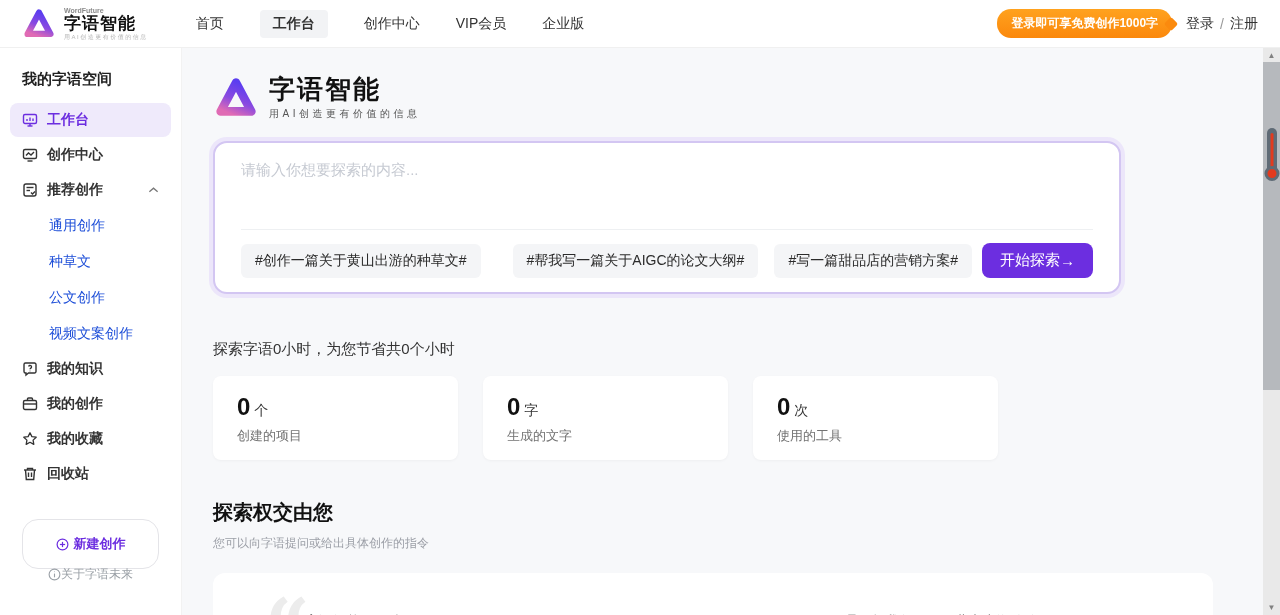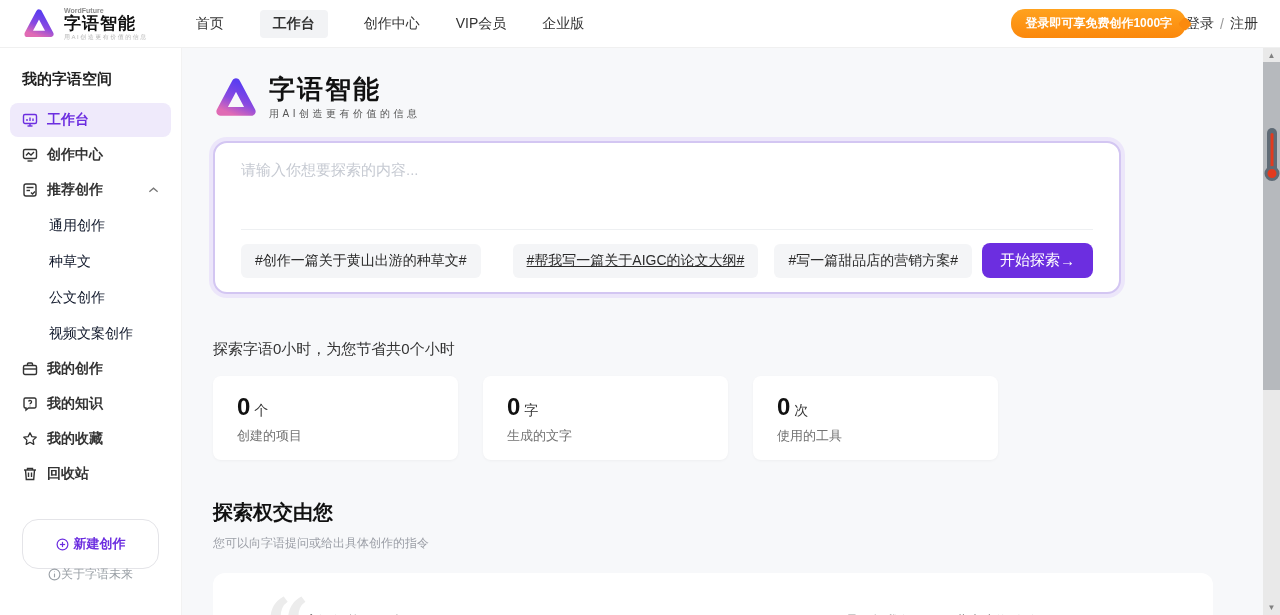--- a/index.html
+++ b/index.html
@@ -15,21 +15,21 @@
     display:flex; align-items:center; padding:0 22px; z-index:20;
   }
   .brand{ display:flex; align-items:center; gap:8px; }
   .brand-txt{ display:flex; flex-direction:column; line-height:1; }
   .brand-small{ font-size:7px; color:#8a8a8a; font-weight:700; margin-bottom:1px; }
   .brand-name{ font-size:17px; font-weight:800; color:#111; letter-spacing:1px; }
   .brand-sub{ font-size:6px; color:#b5b5b5; letter-spacing:1.5px; margin-top:2px; white-space:nowrap; }
   .nav{ display:flex; align-items:center; margin-left:48px; gap:36px; font-size:14px; color:#333; }
   .nav-item{ padding:5px 0; cursor:pointer; }
   .nav-item.active{ background:#f2f3f5; padding:5px 13px; border-radius:4px; font-weight:700; }
-  .top-right{ margin-left:auto; display:flex; align-items:center; }
+  .top-right{ margin-left:auto; display:flex; align-items:center; gap:14px; }
   .promo{
     position:relative; background:linear-gradient(180deg,#ffa21e,#fb880c);
     color:#fff; font-size:12px; font-weight:700; padding:6px 14px; border-radius:14px;
     white-space:nowrap;
   }
   .promo::after{
     content:""; position:absolute; right:-4px; top:50%;
     width:10px; height:10px; background:#fb8a0e;
     transform:translateY(-50%) rotate(45deg); border-radius:2px;
   }
@@ -41,21 +41,21 @@
     background:#fff; border-right:1px solid #f2f2f2; padding:18px 10px; z-index:10;
   }
   .sb-title{ font-size:15px; font-weight:800; color:#222; margin:4px 12px 14px; }
   .sb-item{
     display:flex; align-items:center; gap:9px; padding:8px 12px; margin-bottom:1px;
     border-radius:8px; font-size:14px; font-weight:700; color:#333; cursor:pointer;
   }
   .sb-item.active{ background:#efeafb; color:#6c2ee0; }
   .sb-item svg{ flex:0 0 auto; }
   .sb-sub{
-    padding:9px 12px 9px 39px; font-size:14px; font-weight:400; color:#0f172a; cursor:pointer;
+    padding:9px 12px 9px 39px; font-size:14px; font-weight:400; color:#1d4ed8; cursor:pointer;
   }
   .chev{ margin-left:auto; display:flex; }
   .new-btn{
     margin:28px 12px 0; width:calc(100% - 24px); background:#fff;
     border:1px solid #e4e4e8; border-radius:16px; padding:15px 0;
     display:flex; align-items:center; justify-content:center; gap:5px;
     color:#6c2ee0; font-size:13px; font-weight:700; cursor:pointer;
   }
   .about{
     position:absolute; bottom:32px; left:0; right:0;
@@ -76,21 +76,21 @@
     width:100%; height:60px; border:none; outline:none; resize:none;
     font-family:inherit; font-size:15px; color:#333; background:transparent;
   }
   .search-input::placeholder{ color:#c6cad2; }
   .divider{ border-top:1px solid #eef0f2; margin:4px 0 13px; }
   .chips-row{ display:flex; align-items:center; }
   .chip{
     background:#f4f5f7; border-radius:6px; padding:8px 14px; font-size:14px;
     color:#2b2b2b; white-space:nowrap; cursor:pointer;
   }
-  .chip.c1{ margin-right:32px; } .chip.c2{ margin-right:16px;text-decoration:underline; }
+  .chip.c1{ margin-right:32px; } .chip.c2{ margin-right:16px; }
   .cta{
     margin-left:auto; background:#6c2ee0; color:#fff; border:none; border-radius:8px;
     font-size:15px; padding:8px 18px; display:flex; align-items:center; gap:0;
     cursor:pointer; font-family:inherit;
   }
   .stats-summary{ margin:46px 0 17px; font-size:15px; color:#333; }
   .stats-row{ display:flex; gap:25px; }
   .stat-card{
     width:245px; height:84px; background:#fff; border-radius:8px;
     padding:17px 24px; box-shadow:0 1px 3px rgba(0,0,0,.04);
@@ -203,34 +203,34 @@
     </span>
   </div>
 
   <div class="sb-sub">通用创作</div>
   <div class="sb-sub">种草文</div>
   <div class="sb-sub">公文创作</div>
   <div class="sb-sub">视频文案创作</div>
 
   <div class="sb-item">
     <svg width="16" height="16" viewBox="0 0 16 16" fill="none" stroke="currentColor" stroke-width="1.4">
+      <path d="M2 3.5 a1.5 1.5 0 0 1 1.5-1.5 h9 a1.5 1.5 0 0 1 1.5 1.5 v7 a1.5 1.5 0 0 1-1.5 1.5 h-6 L4 14 v-2 h-0.5 A1.5 1.5 0 0 1 2 10.5 Z"></path>
+      <path d="M6.6 5.4 a1.5 1.5 0 1 1 2 1.9 c-0.4 0.2-0.6 0.5-0.6 1"></path>
+        <line x1="8" y1="9.8" x2="8" y2="10.2"></line>
+    </svg>
+    <span>我的知识</span>
+  </div>
+
+  <div class="sb-item">
+    <svg width="16" height="16" viewBox="0 0 16 16" fill="none" stroke="currentColor" stroke-width="1.4">
       <rect x="1.5" y="4.5" width="13" height="9" rx="1.5"></rect>
         <path d="M5.5 4.5 V3 a1 1 0 0 1 1-1 h3 a1 1 0 0 1 1 1 v1.5"></path>
         <line x1="1.5" y1="8" x2="14.5" y2="8"></line>
     </svg>
     <span>我的创作</span>
-  </div>
-
-  <div class="sb-item">
-    <svg width="16" height="16" viewBox="0 0 16 16" fill="none" stroke="currentColor" stroke-width="1.4">
-      <path d="M2 3.5 a1.5 1.5 0 0 1 1.5-1.5 h9 a1.5 1.5 0 0 1 1.5 1.5 v7 a1.5 1.5 0 0 1-1.5 1.5 h-6 L4 14 v-2 h-0.5 A1.5 1.5 0 0 1 2 10.5 Z"></path>
-      <path d="M6.6 5.4 a1.5 1.5 0 1 1 2 1.9 c-0.4 0.2-0.6 0.5-0.6 1"></path>
-        <line x1="8" y1="9.8" x2="8" y2="10.2"></line>
-    </svg>
-    <span>我的知识</span>
   </div>
 
   <div class="sb-item">
     <svg width="16" height="16" viewBox="0 0 16 16" fill="none" stroke="currentColor" stroke-width="1.3" stroke-linejoin="round">
       <polygon points="8,1.8 9.9,5.6 14.2,6.2 11.1,9.1 11.8,13.4 8,11.3 4.2,13.4 4.9,9.1 1.8,6.2 6.1,5.6"></polygon>
     </svg>
     <span>我的收藏</span>
   </div>
 
   <div class="sb-item">

